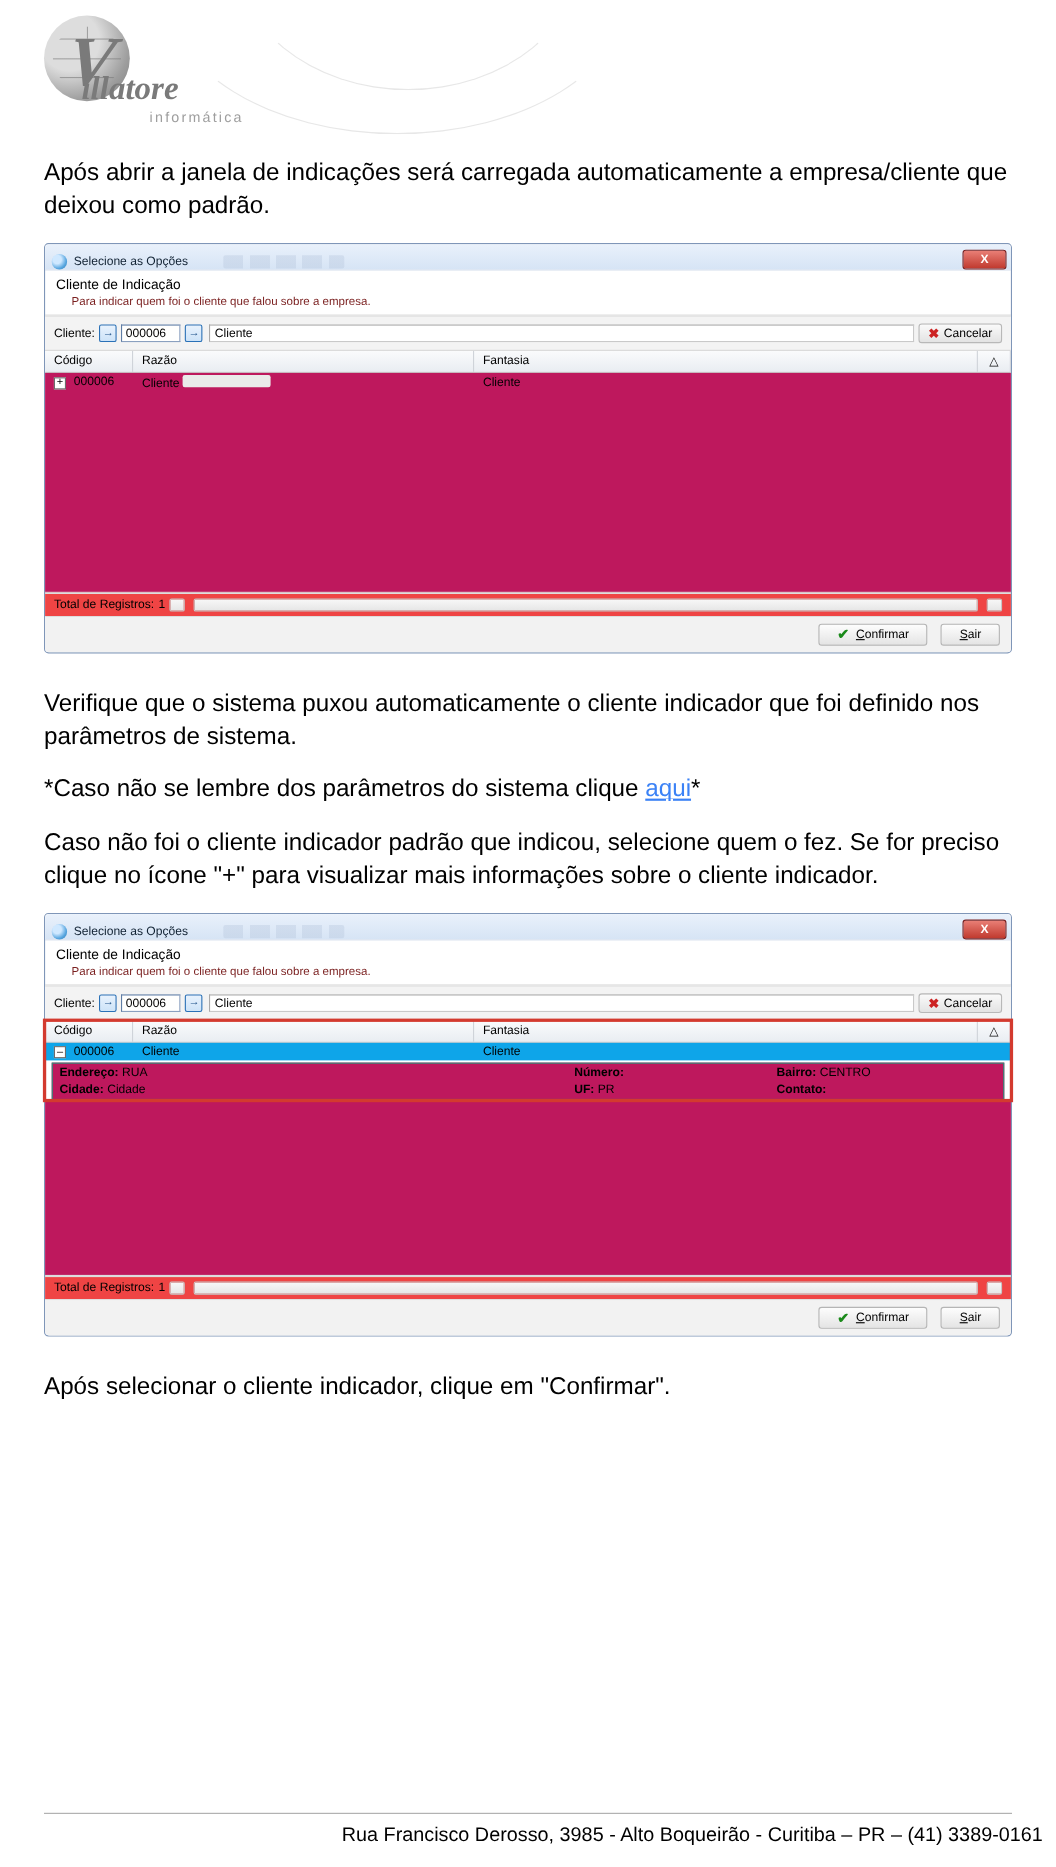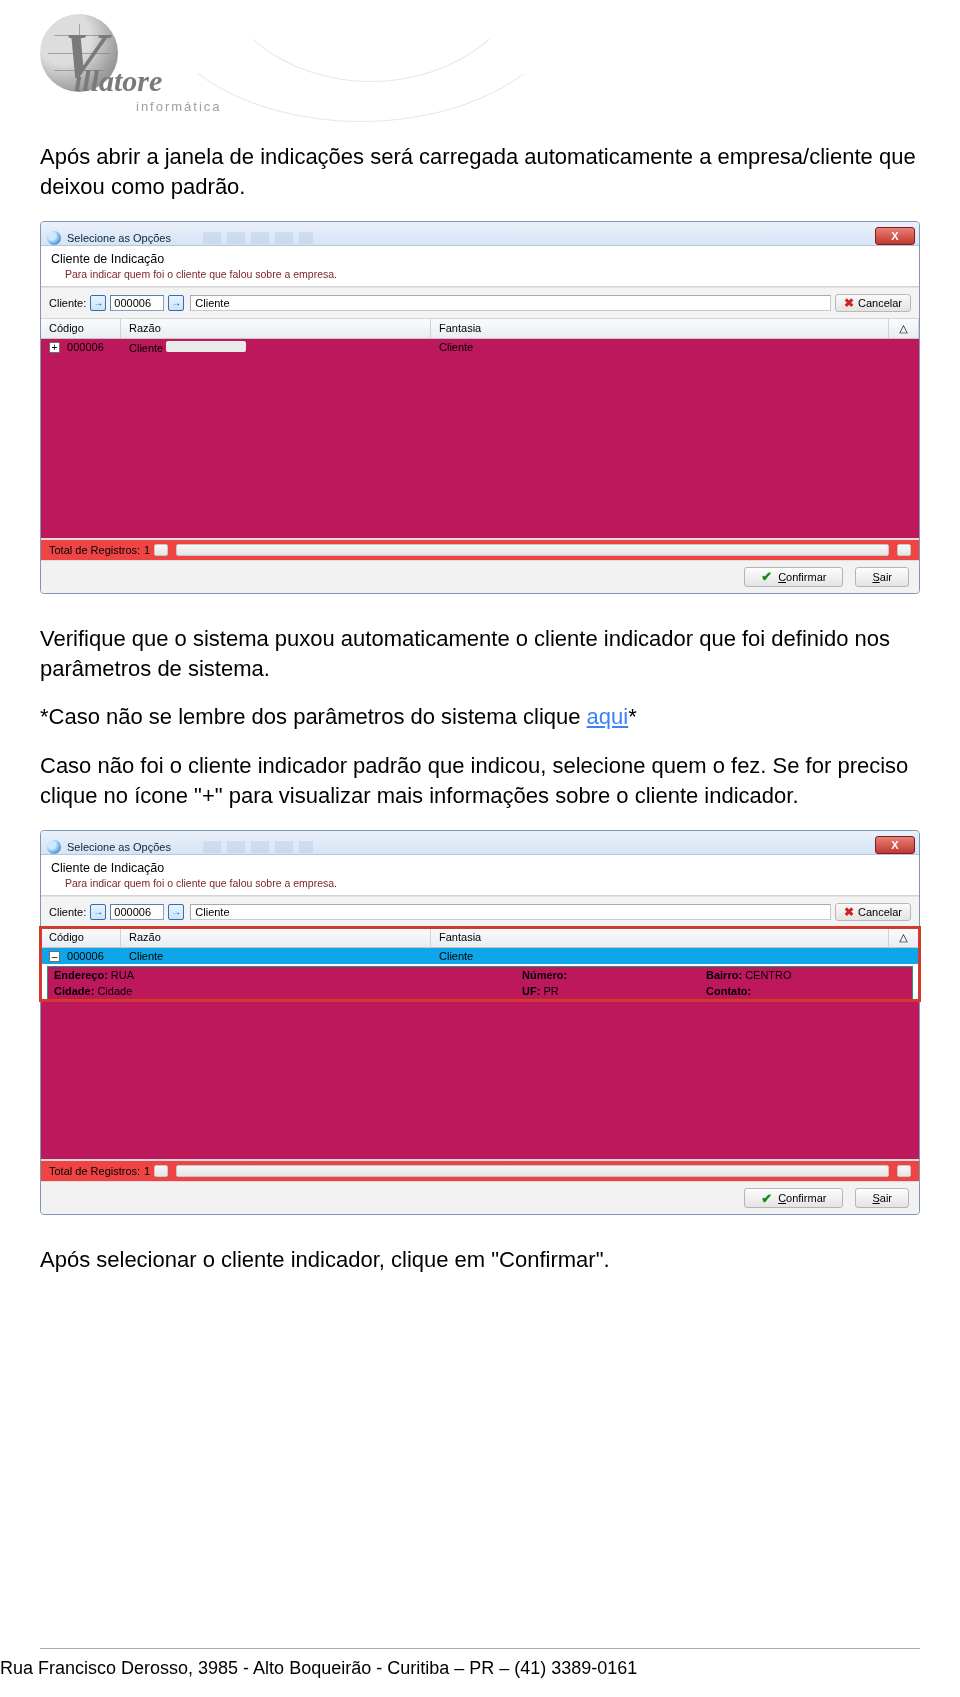--- a/index.html
+++ b/index.html
@@ -232,21 +232,21 @@
   .dlg-btn .chk { color:#1a8a1a; font-weight:bold; font-size:13px; }
   .dlg-btn .ul { text-decoration:underline; }
 
   
   .foot-sep {
     position:absolute; left:40px; right:40px; bottom:48px;
     border-top:1px solid #aaa;
   }
   .footer-line {
     position:absolute; left:0; right:12px; bottom:18px;
-    text-align:left;
+    text-align:right;
     font-size:18px;
     font-family: Arial, sans-serif;
   }
 </style>
 </head>
 <body>
 
 <div class="globe-arcs"></div>
 <div class="logo-block">
   <div class="logo">

